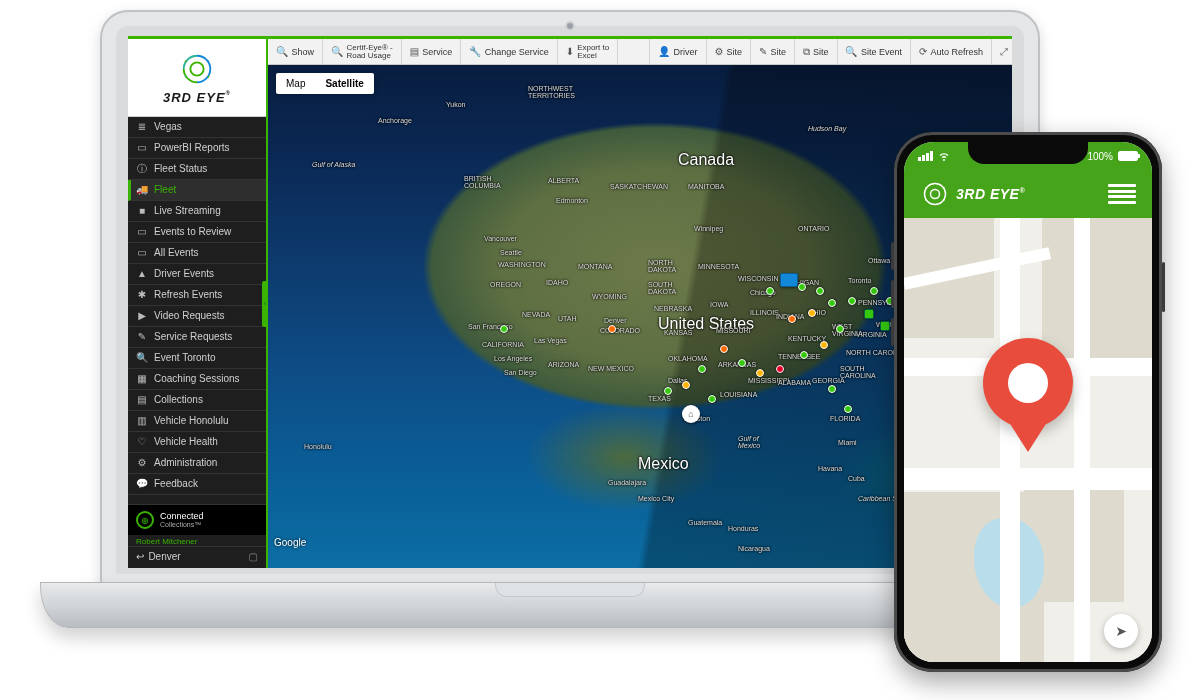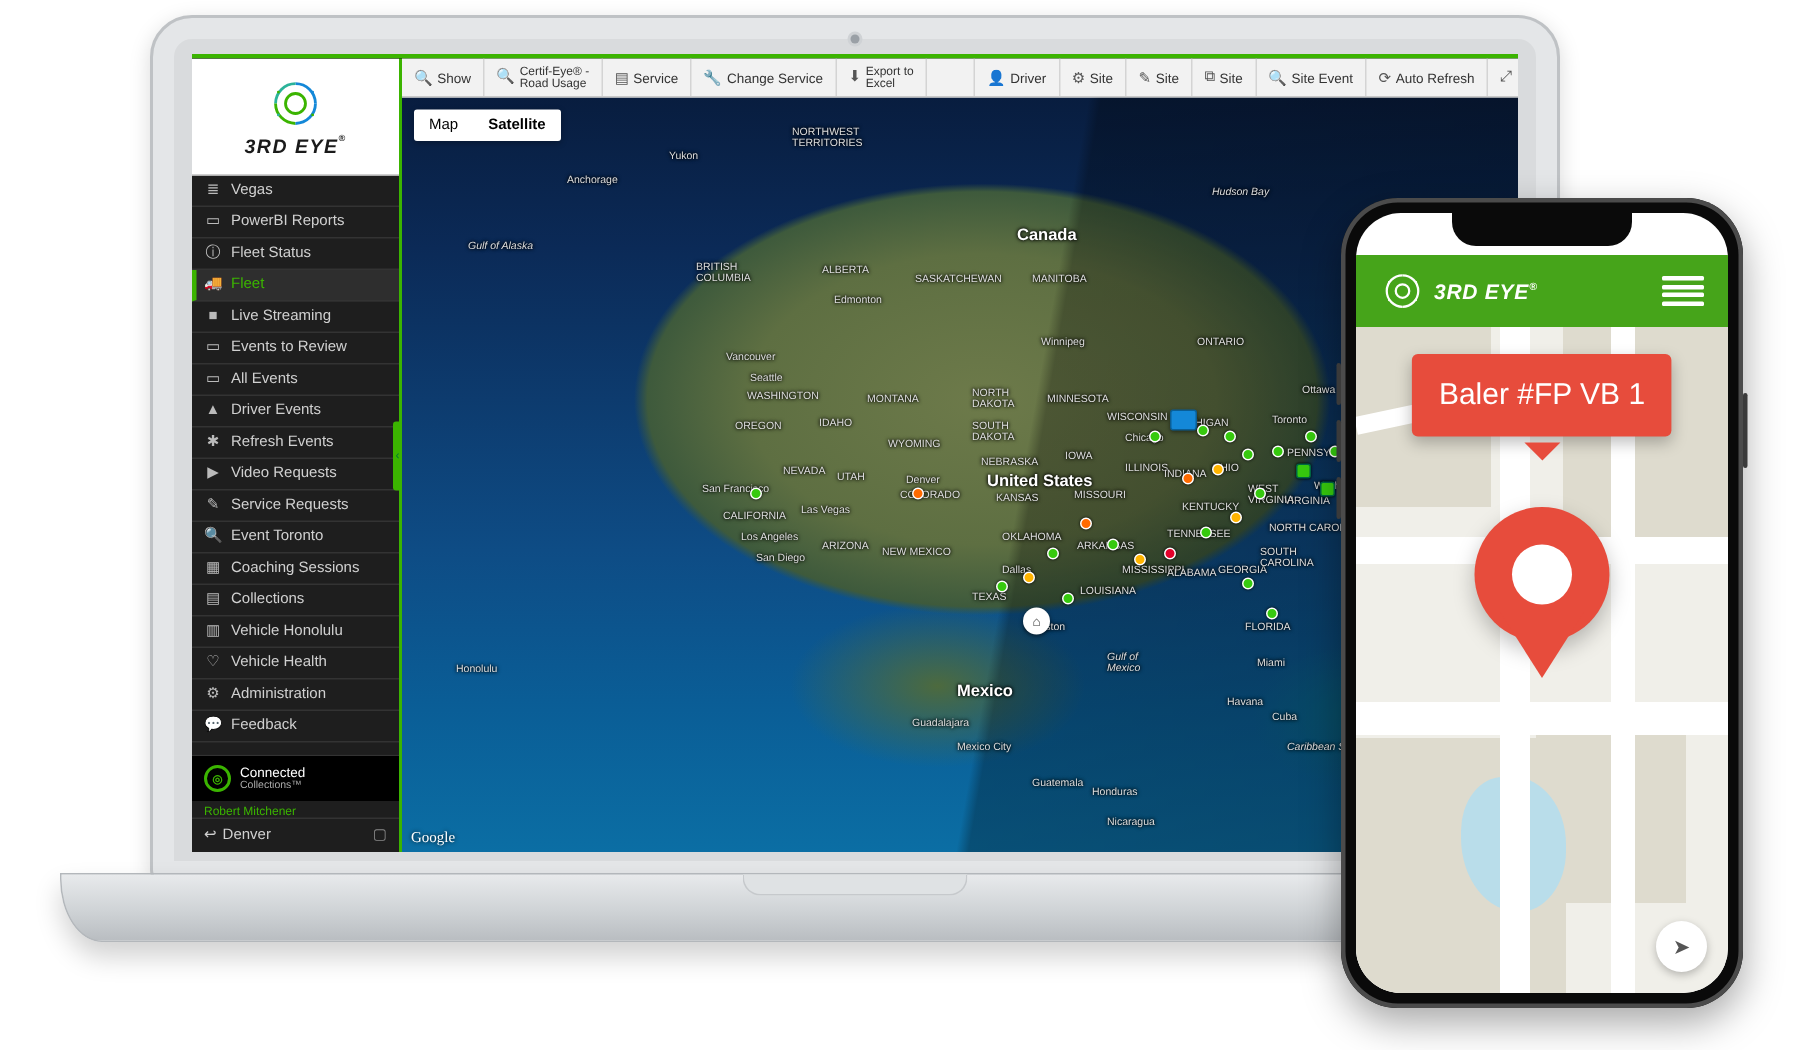--- a/index.html
+++ b/index.html
@@ -147,30 +147,30 @@
       linear-gradient( #081d3f 0%, #0b2a57 20%, #0d3b6e 40%, #0e4c85 60%, #0a5d96 80%, #0b6ea4 100%);
   }
   .map-shade{
     position:absolute; inset:0;
     background: linear-gradient(100deg, rgba(0,0,0,0) 55%, rgba(0,0,0,.28) 56%, rgba(0,0,0,.32) 100%);
     pointer-events:none;
   }
   .map-labels{ position:absolute; inset:0; pointer-events:none; }
   .ml{ position:absolute; color:#fff; font-size:9px; text-shadow:0 0 3px #000, 0 0 2px #000; white-space:nowrap;}
   .ml.small{ font-size:7px; color:#ddd;}
-  .ml.big{ font-size:11px; font-weight:700;}
+  .ml.big{ font-size:16px; font-weight:400;}
 
   .map-type{
     position:absolute; top:8px; left:8px; background:#fff; border-radius:2px;
     box-shadow:0 1px 4px rgba(0,0,0,.3); display:flex; font-size:10px; overflow:hidden;
   }
   .map-type div{ padding:5px 10px; cursor:pointer; }
   .map-type .sel{ font-weight:bold; }
 
-  .google-wm{ position:absolute; left:6px; bottom:4px; color:#fff; font-size:10px; text-shadow:0 0 3px #000; font-family: Liberation Serif, serif; }
+  .google-wm{ position:absolute; left:6px; bottom:20px; color:#fff; font-size:10px; text-shadow:0 0 3px #000; font-family: Liberation Sans, sans-serif; }
 
   .fleet-dots{ position:absolute; inset:0; }
   .fd{ position:absolute; width:8px; height:8px; border-radius:50%; border:1px solid #fff; box-shadow:0 0 2px #000;}
   .fd.g{ background:#36c90e;}
   .fd.y{ background:#ffb400;}
   .fd.o{ background:#ff6a00;}
   .fd.r{ background:#e4002b;}
   .fd.sq{ border-radius:2px; width:10px; height:10px; background:#36c90e; border:1px solid #064;}
   .home-pin{
     position:absolute; width:18px; height:18px; background:#fff; border-radius:50%;
@@ -595,20 +595,39 @@
   </div>
   <div class="laptop-base">
     <div class="laptop-notch"></div>
   </div>
 </div>
 
 <div class="phone">
   <div class="phone-screen">
     <div class="phone-notch"></div>
 
+    <div class="phone-status">
+      <div class="sb-left">
+        <div class="signal-bars">
+            <span></span>
+            <span></span>
+            <span></span>
+            <span></span>
+          </div>
+        <svg class="wifi-ic" viewBox="0 0 24 24">
+            <path fill="#fff" d="M12 18a2 2 0 100 4 2 2 0 000-4zm-5-4l2 2a5 5 0 016 0l2-2a8 8 0 00-10 0zm-4-4l2 2a11 11 0 0114 0l2-2a14 14 0 00-18 0z"></path>
+          </svg>
+      </div>
+      <div class="sb-right">
+        <span>100%</span>
+        <div class="batt">
+            <i></i>
+          </div>
+      </div>
+    </div>
 
     <div class="phone-header">
       <div class="phone-logo">
         <svg class="swirl-mini" viewBox="0 0 40 40">
             <g fill="none" stroke="#fff" stroke-width="2">
           <circle cx="20" cy="20" r="6"></circle>
               <path d="M20 6 A14 14 0 0 1 34 20"></path>
               <path d="M6 20 A14 14 0 0 1 20 6"></path>
               <path d="M20 34 A14 14 0 0 1 6 20"></path>
               <path d="M34 20 A14 14 0 0 1 20 34"></path>
@@ -636,23 +655,20 @@
       <div class="pm-block" style="right:0;top:0;width:110px;height:150px"></div>
       <div class="pm-block" style="left:0;bottom:0;width:140px;height:170px"></div>
       <div class="pm-block" style="right:28px;bottom:60px;width:100px;height:120px"></div>
       <div class="pm-water" style="left:70px; top:300px; width:70px; height:90px; border-radius:40% 50% 45% 55%"></div>
       <div class="pm-road" style="left:0;top:140px;width:100%;height:18px"></div>
       <div class="pm-road" style="left:0;top:250px;width:100%;height:22px"></div>
       <div class="pm-road" style="left:96px;top:0;width:20px;height:100%"></div>
       <div class="pm-road" style="left:170px;top:0;width:16px;height:100%"></div>
       <div class="pm-road" style="left:0;top:60px;width:60%;height:12px;transform:rotate(-12deg);transform-origin:left"></div>
 
-      <div class="callout">
-        <span>Baler #FP VB 1</span>
-      </div>
       <div class="big-pin">
         <div class="tail"></div>
         <div class="head"></div>
       </div>
       <div class="locate-btn">➤</div>
     </div>
   </div>
 </div>
 
 </body></html>

